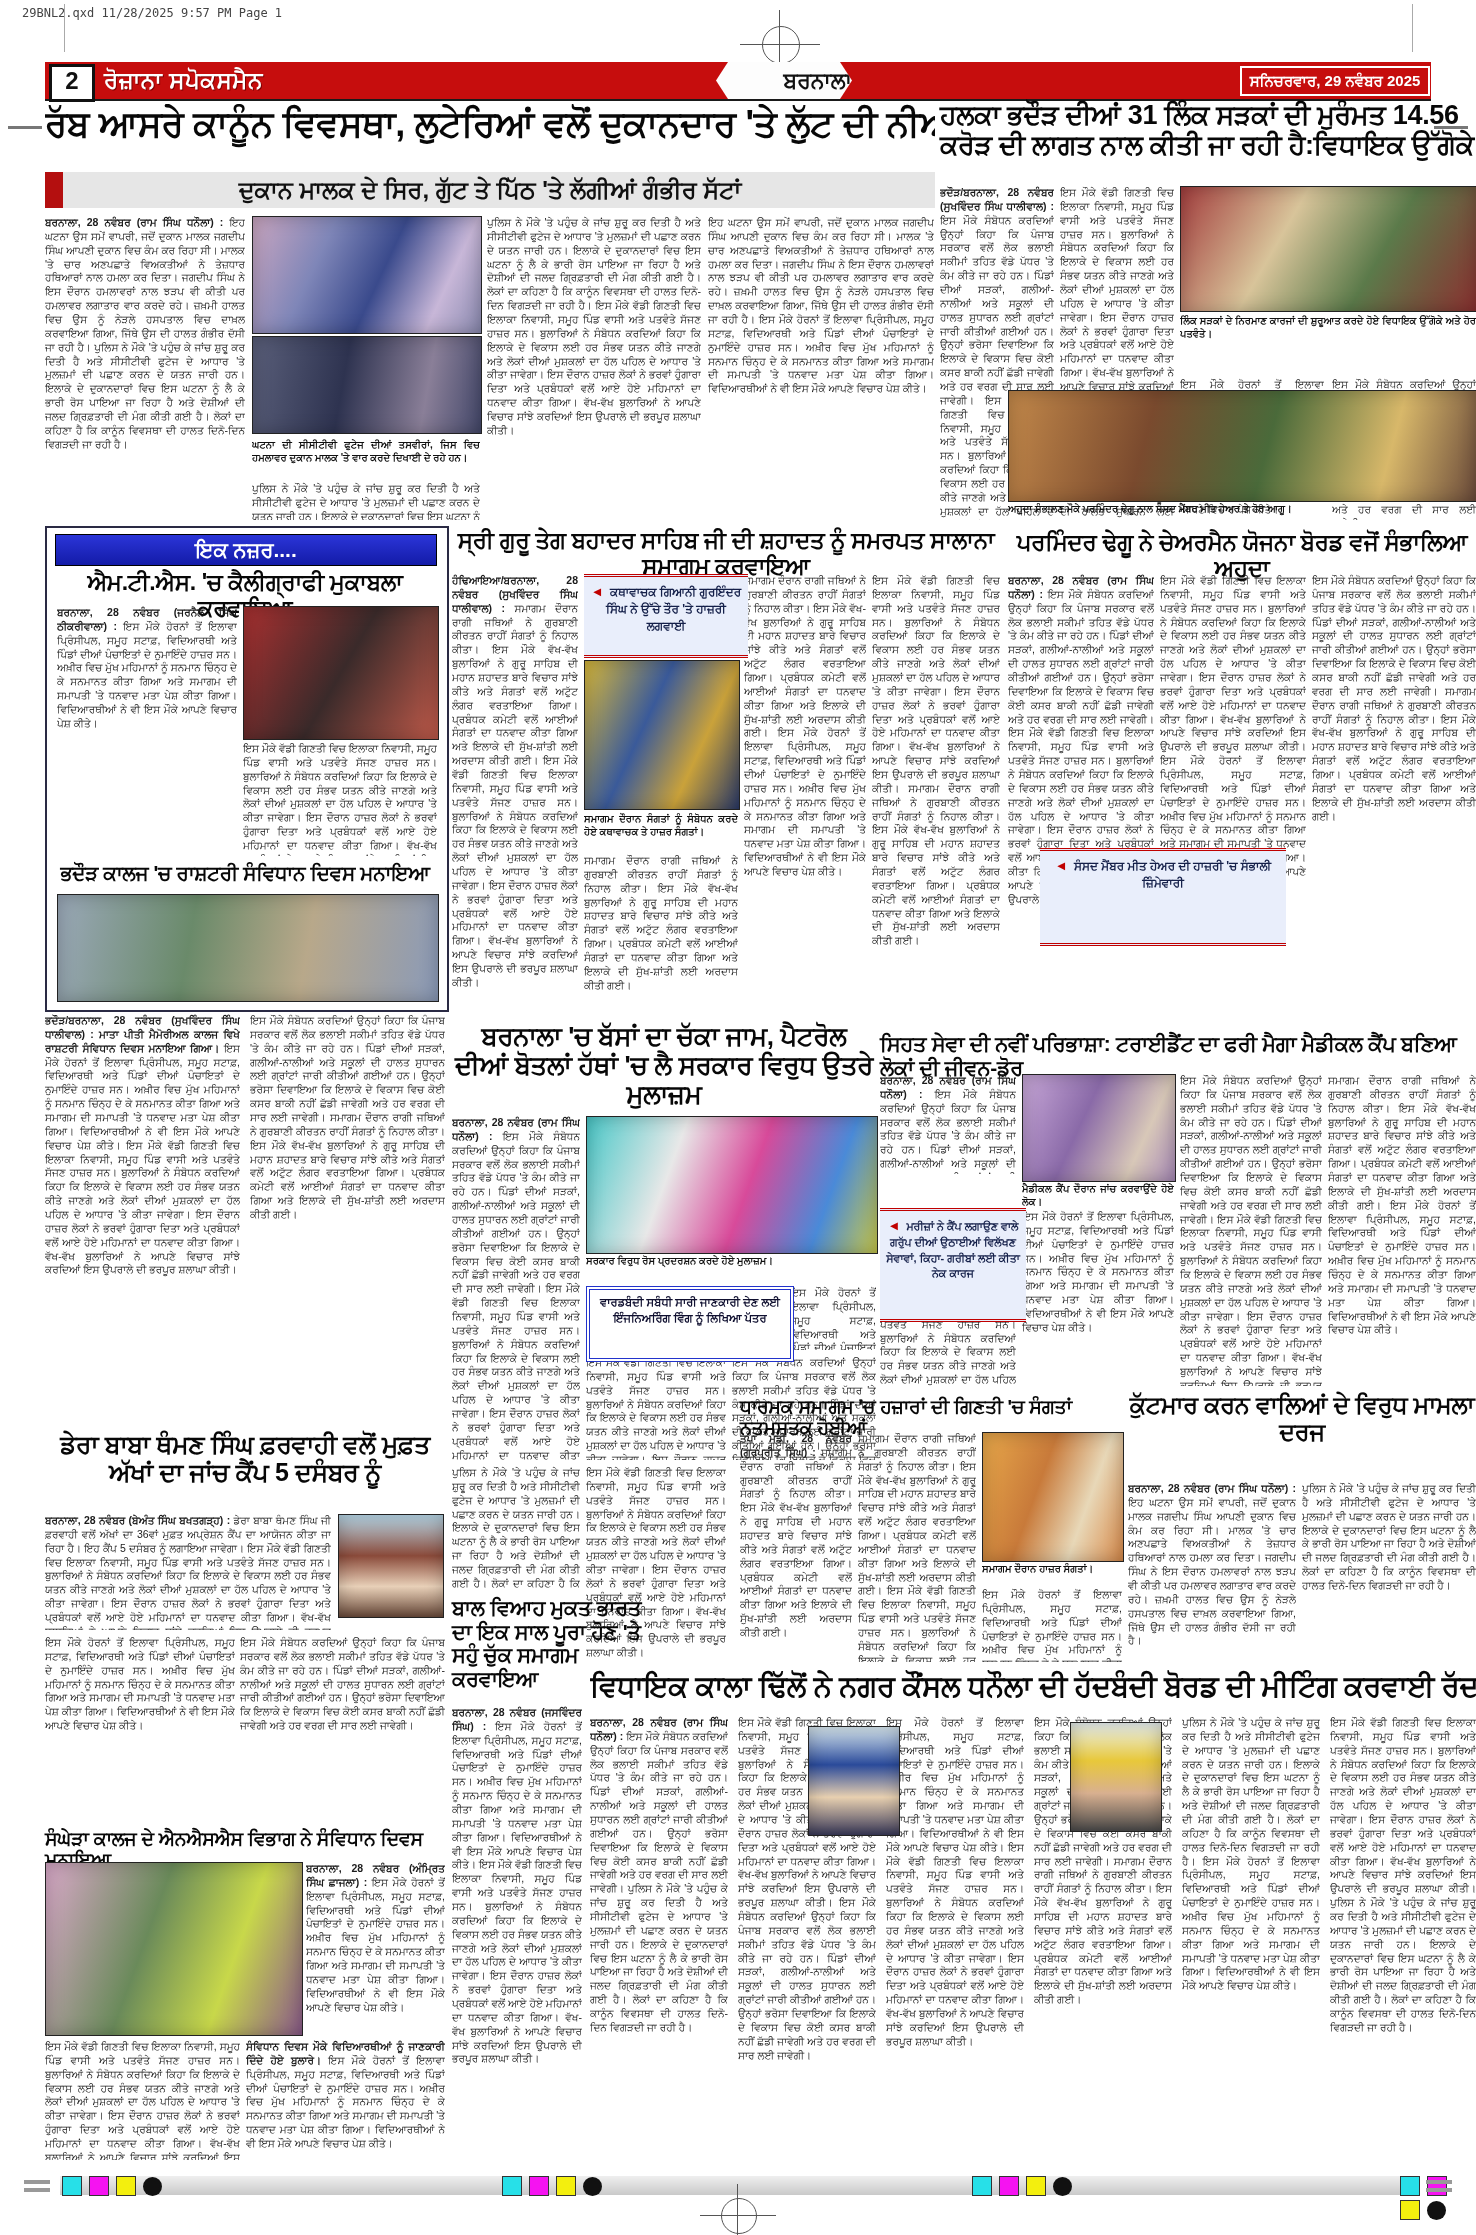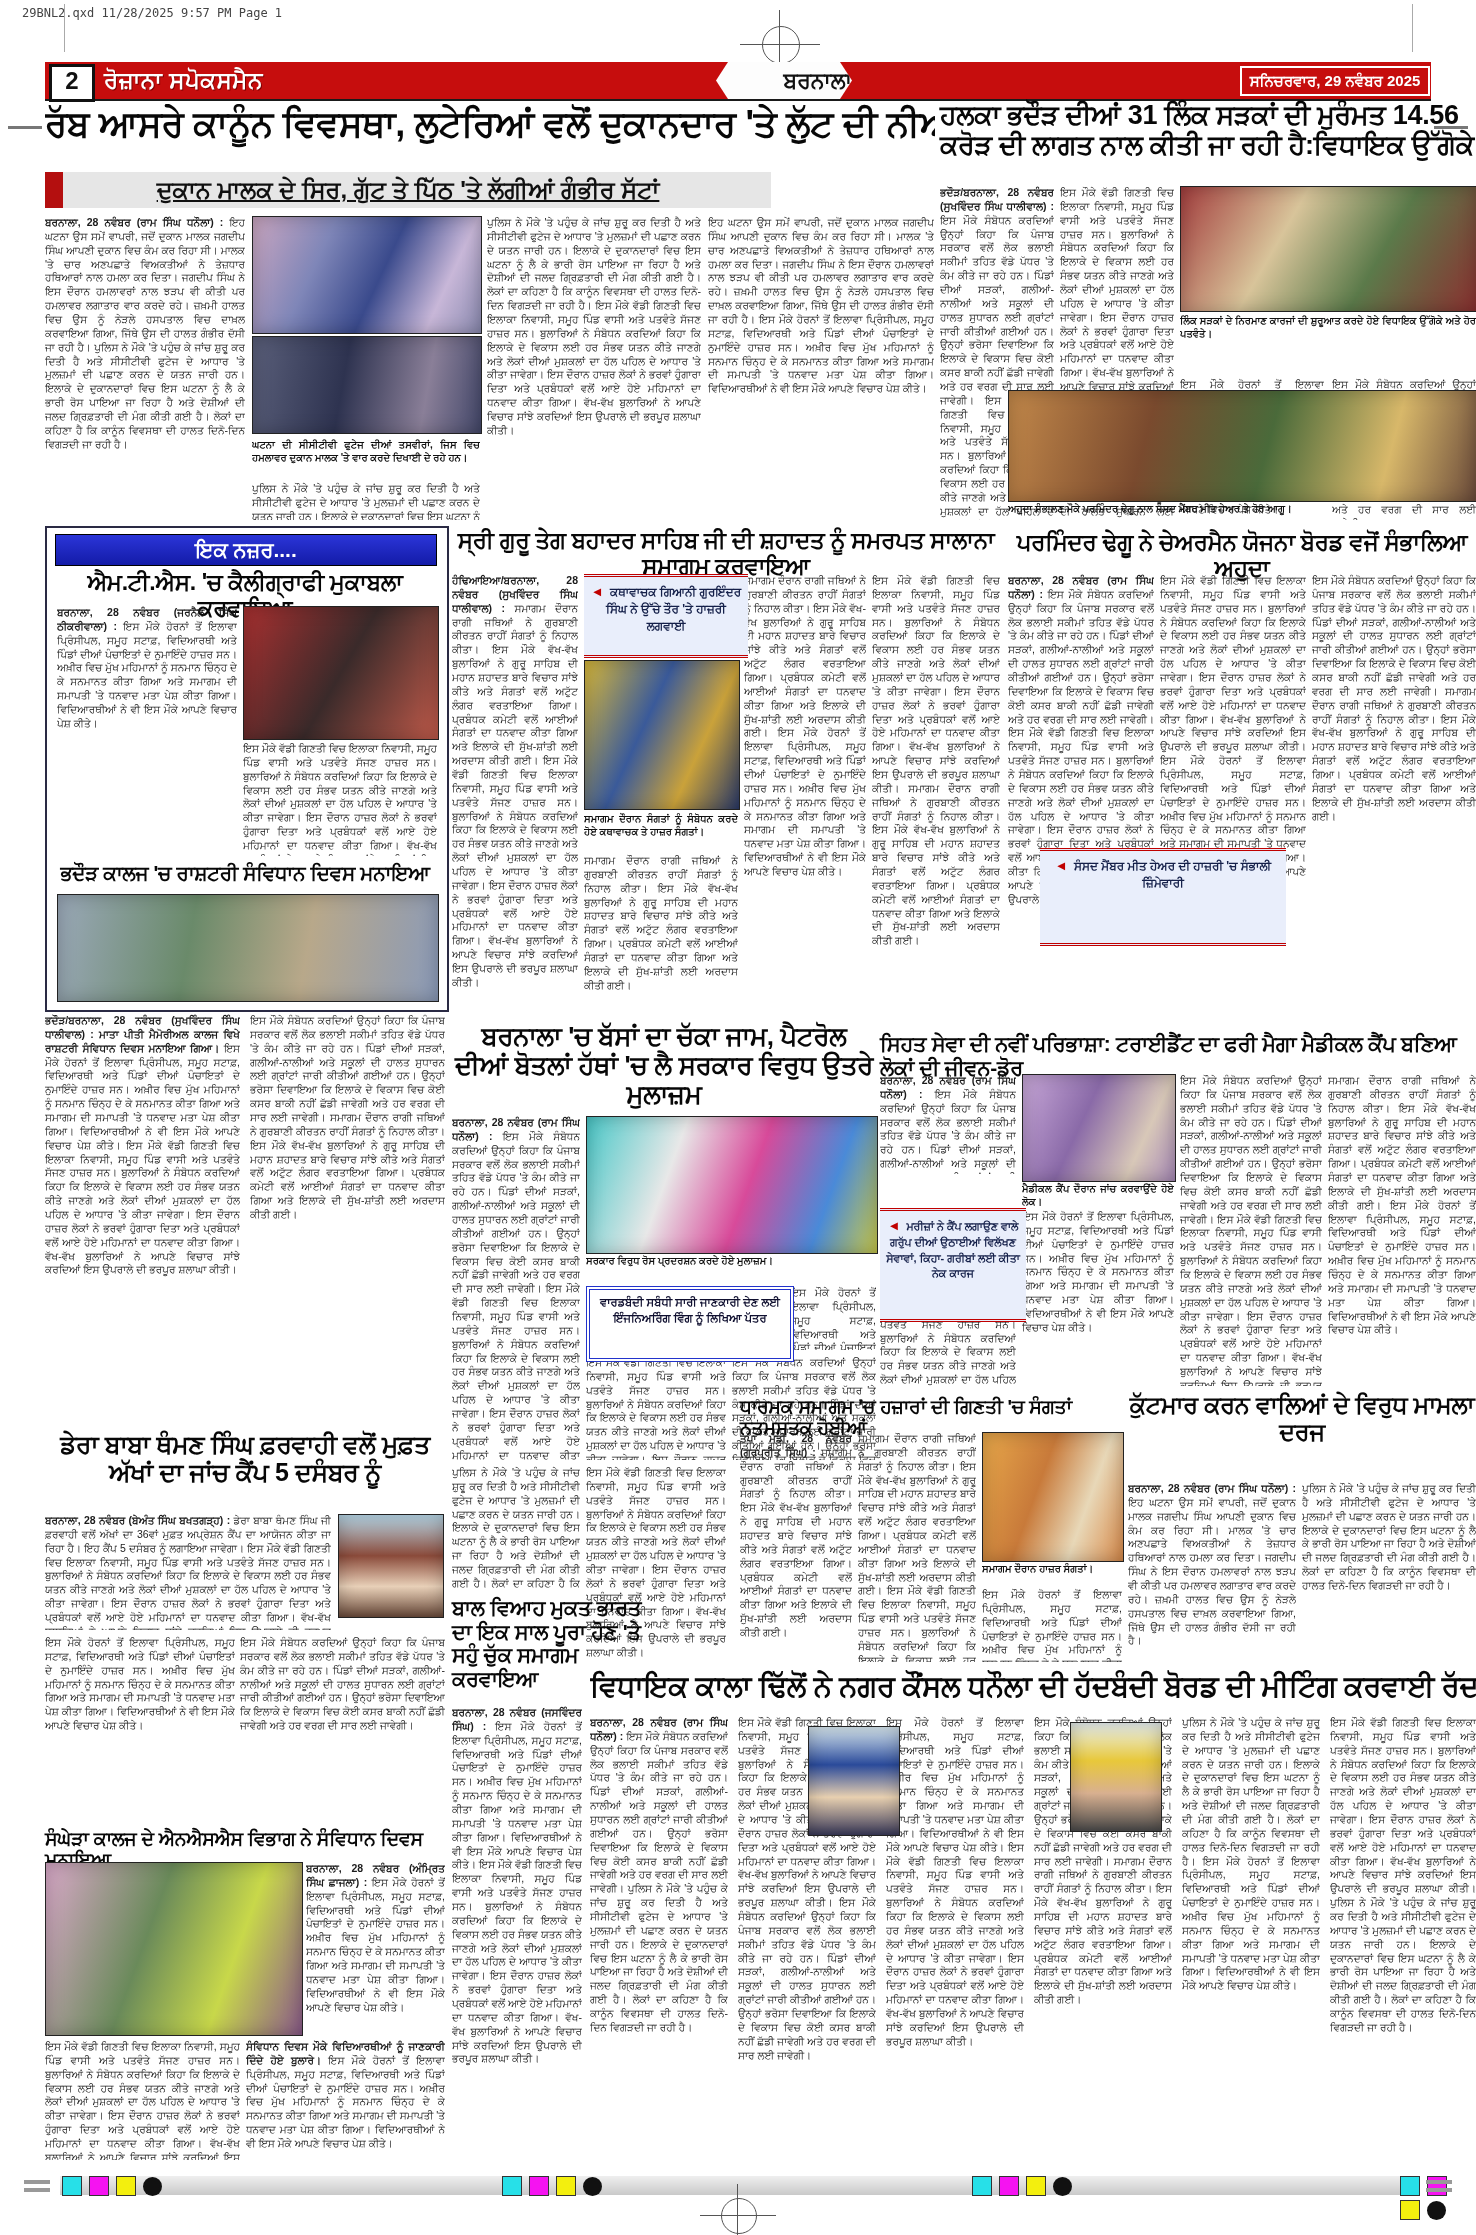--- a/index.html
+++ b/index.html
@@ -77,21 +77,21 @@
   <div class="abs hdash" style="left:8px;top:126px;width:34px;"></div>
   <div class="abs hdash" style="left:1434px;top:126px;width:34px;"></div>
 
   <div class="abs mast" style="left:45px;top:62px;width:1386px;height:37px;"></div>
   <div class="abs pagenum" style="left:49px;top:64px;width:40px;height:32px;">2</div>
   <div class="abs mast-name" style="left:104px;top:67px;">ਰੋਜ਼ਾਨਾ ਸਪੋਕਸਮੈਨ</div>
   <div class="abs mast-banner" style="left:716px;top:62px;width:136px;height:37px;line-height:37px;">ਬਰਨਾਲਾ</div>
   <div class="abs mast-date" style="left:1240px;top:66px;width:186px;height:26px;line-height:25px;">ਸਨਿਚਰਵਾਰ, 29 ਨਵੰਬਰ 2025</div>
 
   <div class="abs hl h-xl" style="left:45px;top:104px;width:890px;height:62px;">ਰੱਬ ਆਸਰੇ ਕਾਨੂੰਨ ਵਿਵਸਥਾ, ਲੁਟੇਰਿਆਂ ਵਲੋਂ ਦੁਕਾਨਦਾਰ 'ਤੇ ਲੁੱਟ ਦੀ ਨੀਅਤ ਨਾਲ ਹਮਲਾ</div>
-  <div class="abs subhead" style="left:45px;top:172px;width:726px;height:36px;text-decoration:underline;">
+  <div class="abs subhead" style="left:45px;top:172px;width:890px;height:36px;">
     <span class="abs redtab" style="left:0;top:0;width:18px;height:36px;"></span>
     <span>ਦੁਕਾਨ ਮਾਲਕ ਦੇ ਸਿਰ, ਗੁੱਟ ਤੇ ਪਿੱਠ 'ਤੇ ਲੱਗੀਆਂ ਗੰਭੀਰ ਸੱਟਾਂ</span>
   </div>
   <div class="abs tcol" style="left:45px;top:216px;width:200px;height:304px;">
     <b class="dl">ਬਰਨਾਲਾ, 28 ਨਵੰਬਰ (ਰਾਮ ਸਿੰਘ ਧਨੌਲਾ) :</b>
     <span>ਇਹ ਘਟਨਾ ਉਸ ਸਮੇਂ ਵਾਪਰੀ, ਜਦੋਂ ਦੁਕਾਨ ਮਾਲਕ ਜਗਦੀਪ ਸਿੰਘ ਆਪਣੀ ਦੁਕਾਨ ਵਿਚ ਕੰਮ ਕਰ ਰਿਹਾ ਸੀ। ਮਾਲਕ 'ਤੇ ਚਾਰ ਅਣਪਛਾਤੇ ਵਿਅਕਤੀਆਂ ਨੇ ਤੇਜ਼ਧਾਰ ਹਥਿਆਰਾਂ ਨਾਲ ਹਮਲਾ ਕਰ ਦਿਤਾ। ਜਗਦੀਪ ਸਿੰਘ ਨੇ ਇਸ ਦੌਰਾਨ ਹਮਲਾਵਰਾਂ ਨਾਲ ਝੜਪ ਵੀ ਕੀਤੀ ਪਰ ਹਮਲਾਵਰ ਲਗਾਤਾਰ ਵਾਰ ਕਰਦੇ ਰਹੇ। ਜ਼ਖ਼ਮੀ ਹਾਲਤ ਵਿਚ ਉਸ ਨੂੰ ਨੇੜਲੇ ਹਸਪਤਾਲ ਵਿਚ ਦਾਖ਼ਲ ਕਰਵਾਇਆ ਗਿਆ, ਜਿੱਥੇ ਉਸ ਦੀ ਹਾਲਤ ਗੰਭੀਰ ਦੱਸੀ ਜਾ ਰਹੀ ਹੈ।</span>
     <span>ਪੁਲਿਸ ਨੇ ਮੌਕੇ 'ਤੇ ਪਹੁੰਚ ਕੇ ਜਾਂਚ ਸ਼ੁਰੂ ਕਰ ਦਿਤੀ ਹੈ ਅਤੇ ਸੀਸੀਟੀਵੀ ਫੁਟੇਜ ਦੇ ਆਧਾਰ 'ਤੇ ਮੁਲਜ਼ਮਾਂ ਦੀ ਪਛਾਣ ਕਰਨ ਦੇ ਯਤਨ ਜਾਰੀ ਹਨ। ਇਲਾਕੇ ਦੇ ਦੁਕਾਨਦਾਰਾਂ ਵਿਚ ਇਸ ਘਟਨਾ ਨੂੰ ਲੈ ਕੇ ਭਾਰੀ ਰੋਸ ਪਾਇਆ ਜਾ ਰਿਹਾ ਹੈ ਅਤੇ ਦੋਸ਼ੀਆਂ ਦੀ ਜਲਦ ਗ੍ਰਿਫ਼ਤਾਰੀ ਦੀ ਮੰਗ ਕੀਤੀ ਗਈ ਹੈ। ਲੋਕਾਂ ਦਾ ਕਹਿਣਾ ਹੈ ਕਿ ਕਾਨੂੰਨ ਵਿਵਸਥਾ ਦੀ ਹਾਲਤ ਦਿਨੋ-ਦਿਨ ਵਿਗੜਦੀ ਜਾ ਰਹੀ ਹੈ।</span>
   </div>
   <div class="abs ph ph-a" style="left:252px;top:216px;width:228px;height:116px;"></div>
   <div class="abs ph ph-b" style="left:252px;top:336px;width:228px;height:96px;"></div>

